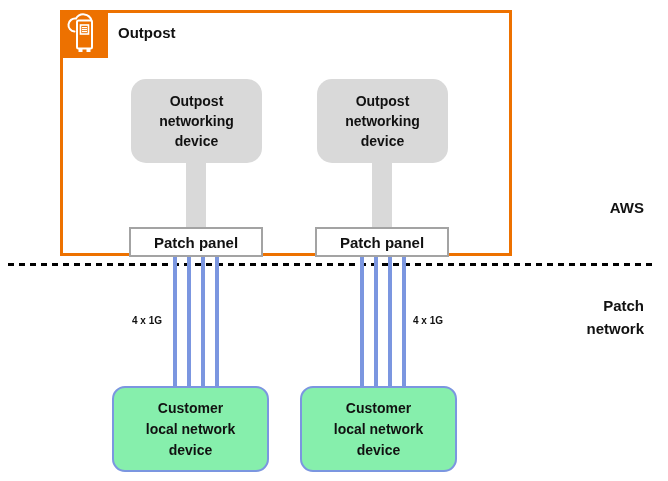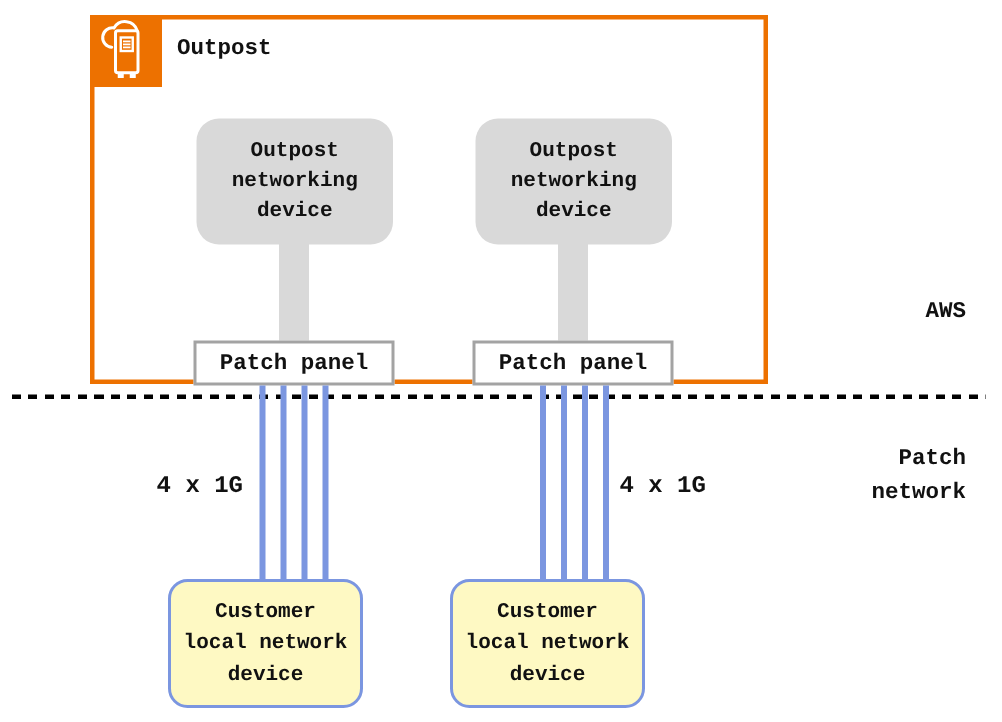--- a/index.html
+++ b/index.html
@@ -1,20 +1,20 @@
 <!DOCTYPE html>
 <html><head>
 <meta charset="utf-8">
 <style>
   html,body{margin:0;padding:0;background:#fff;}
   .canvas{
     position:relative;width:668px;height:481px;background:#ffffff;
     font-family:"Liberation Sans",sans-serif;color:#111;overflow:hidden;
   }
-  .abs{position:absolute;box-sizing:border-box;font-family:Liberation Mono, monospace;}
+  .abs{position:absolute;box-sizing:border-box;}
   
   .outpost-box{left:60px;top:10px;width:452px;height:246px;border:3px solid #ED7100;background:#fff;z-index:1;}
   .outpost-icon{left:60px;top:10px;width:48px;height:48px;z-index:3;}
   .outpost-title{left:118px;top:24px;font-size:15px;font-weight:bold;z-index:3;}
   
   .net-device{
     width:131px;height:84px;top:79px;background:#D9D9D9;border-radius:15px;
     display:flex;align-items:center;justify-content:center;text-align:center;
     font-size:14px;font-weight:bold;line-height:20px;white-space:pre-line;z-index:2;
   }
@@ -35,30 +35,30 @@
   
   .boundary{
     left:8px;top:263px;width:649px;height:3px;z-index:2;
     background:repeating-linear-gradient(90deg,#000 0 6px,transparent 6px 11px);
   }
   
   .uplink{width:4px;top:257px;height:132px;background:#7B96E0;z-index:3;}
   .u1a{left:173px;} .u1b{left:187px;} .u1c{left:201px;} .u1d{left:215px;}
   .u2a{left:360px;} .u2b{left:374px;} .u2c{left:388px;} .u2d{left:402px;}
   
-  .uplink-label{top:315px;font-size:16px;font-weight:bold;z-index:2;}
+  .uplink-label{top:315px;font-size:10px;font-weight:bold;z-index:2;}
   .uplink-label.c1{left:104px;width:58px;text-align:right;}
   .uplink-label.c2{left:413px;width:58px;text-align:left;}
   
   .zone-label{left:556px;width:88px;text-align:right;font-size:15px;font-weight:bold;line-height:23px;white-space:pre-line;z-index:2;}
   .zone-aws{top:196px;}
   .zone-your{top:294px;}
   
   .customer-box{
-    width:130px;height:86px;top:386px;background:#fef9c3;border:2px solid #7B96E0;border-radius:13px;
+    width:157px;height:86px;top:386px;background:#86efac;border:2px solid #7B96E0;border-radius:13px;
     display:flex;align-items:center;justify-content:center;text-align:center;
     font-size:14px;font-weight:bold;line-height:21px;white-space:pre-line;z-index:4;
   }
   .customer-box.c1{left:112px;}
   .customer-box.c2{left:300px;}
 </style>
 </head>
 <body>
 
 <div class="canvas">

